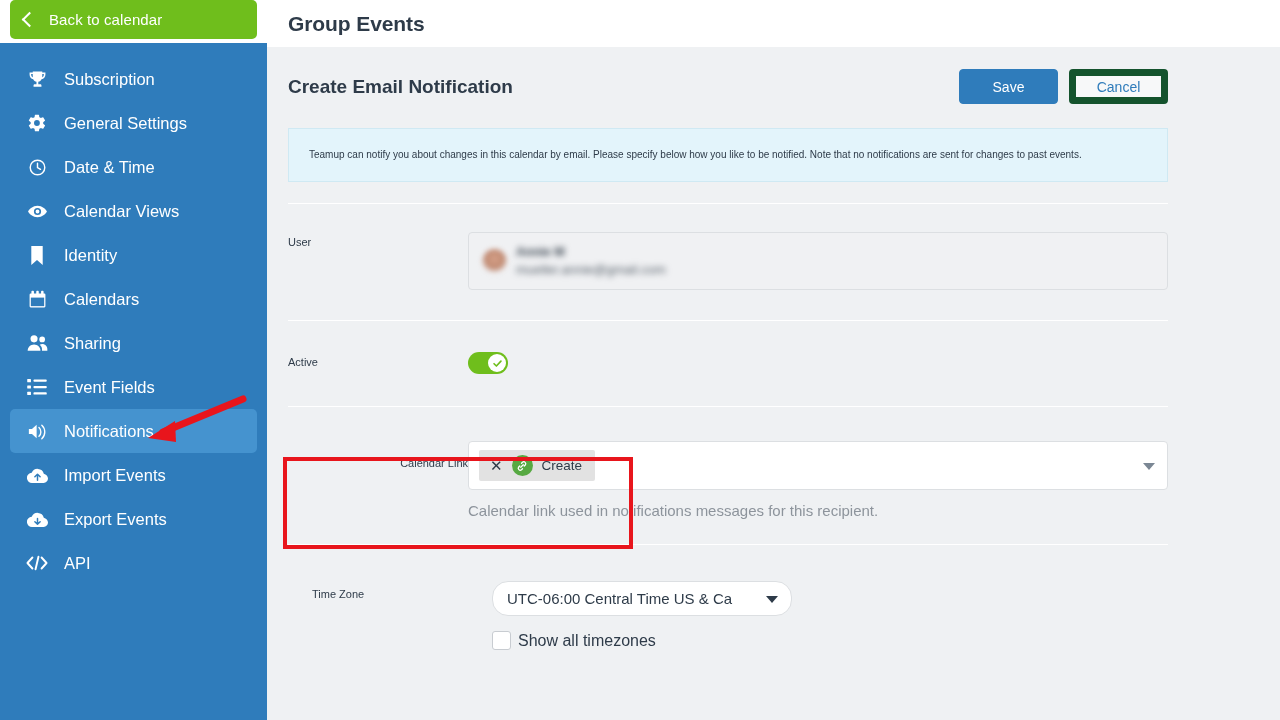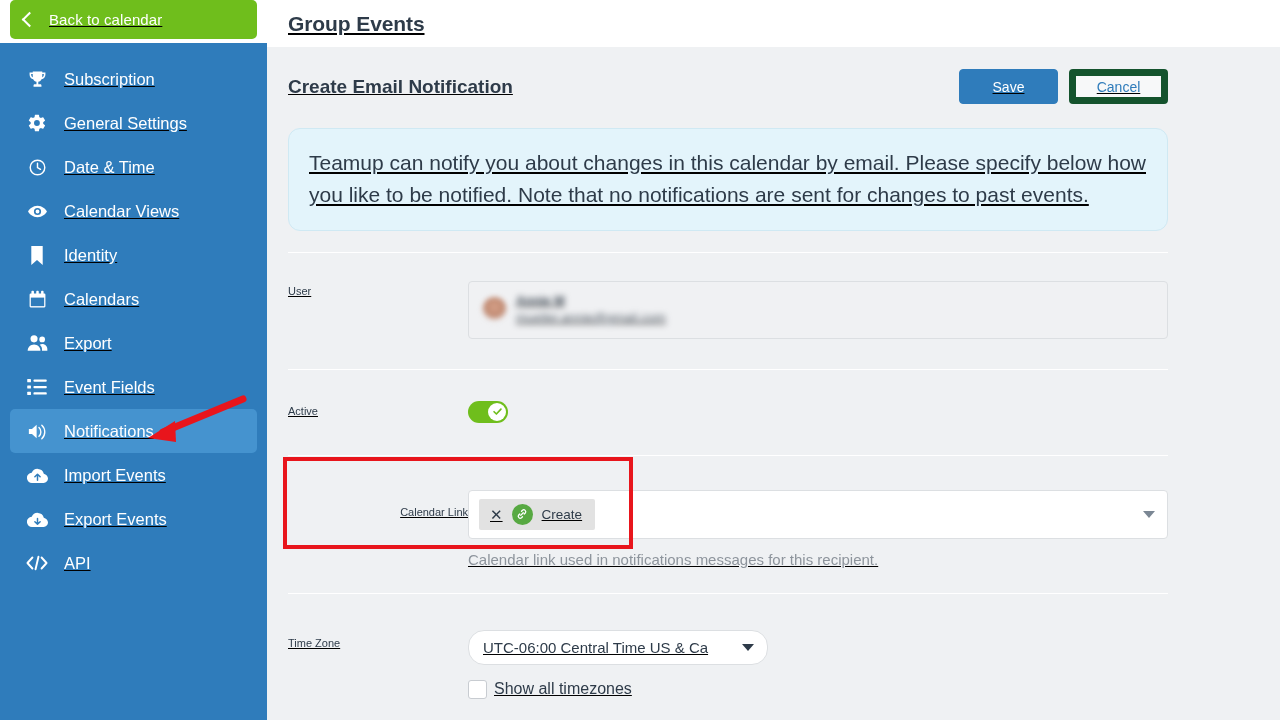--- a/index.html
+++ b/index.html
@@ -2,21 +2,21 @@
 <html><head>
 <meta charset="utf-8">
 <style>
   * { box-sizing: border-box; margin: 0; padding: 0; }
   html, body {
     width: 1280px; height: 720px;
     font-family: "Liberation Sans", sans-serif;
     background: #eff1f3;
     overflow: hidden;
   }
-  .app { position: relative; width: 1020px; height: 720px; display: flex; text-decoration: underline; }
+  .app { position: relative; width: 1020px; height: 720px; display: flex; }
 
   
   .sidebar {
     width: 267px; height: 720px;
     background: #2f7cbb;
     position: relative;
     flex: 0 0 267px;
   }
   .back-bar {
     height: 43px;
@@ -93,24 +93,24 @@
     border-radius: 4px;
     cursor: pointer;
   }
   .btn-save { background: #2f7cbb; color: #fff; border: 1px solid #2f7cbb; }
   .btn-cancel { background: #f7f8f9; color: #2f7cbb; border: 7px solid #14532d; }
 
   .info-box {
     margin: 24px 113px 0 21px;
     background: #e3f4fb;
     border: 1px solid #cfe9f3;
-    border-radius: 12px;
+    border-radius: 0;
     padding: 18px 20px 19px 20px;
     color: #2e3b49;
-    font-size: 21px;
+    font-size: 10px;
     line-height: 1.52;
   }
 
   .divider {
     height: 1px; background: #ffffff;
     margin: 21px 113px 0 21px;
   }
 
   .row {
     display: flex; align-items: flex-start;
@@ -206,21 +206,21 @@
   .red-box {
     position: absolute;
     left: 283px; top: 457px;
     width: 350px; height: 92px;
     border: 4px solid #e8151c;
     pointer-events: none;
     z-index: 30;
   }
 
   
-  .tz-row { margin-top: 36px; }
+  .tz-row { margin-top: 36px; margin-left: 24px; }
   .tz-select {
     width: 300px; height: 35px;
     background: #ffffff;
     border: 1px solid #dcdfe2;
     border-radius: 16px;
     display: flex; align-items: center;
     padding: 0 12px 0 14px;
     position: relative;
     font-size: 15px; color: #2e3b49;
     cursor: pointer;
@@ -318,21 +318,21 @@
 
       <div class="nav-item">
         <span class="nav-icon">
           <svg width="21" height="19" viewBox="0 0 24 22" fill="#fff">
               <circle cx="8" cy="5.6" r="4.1"></circle>
               <circle cx="17.4" cy="6.3" r="3.3"></circle>
               <path d="M.6 19.5c0-4 3.3-7.2 7.4-7.2s7.4 3.2 7.4 7.2z"></path>
               <path d="M14.6 12.4c1-.6 1.9-.8 2.9-.8 3.2 0 5.9 2.5 5.9 5.7v2.2h-6.2v-2.1c0-1.9-1-3.7-2.6-5z"></path>
             </svg>
         </span>
-        <span class="nav-label">Export</span>
+        <span class="nav-label">Sharing</span>
       </div>
 
       <div class="nav-item">
         <span class="nav-icon">
           <svg width="20" height="16" viewBox="0 0 22 18" fill="#fff">
               <rect x="0" y="0" width="4.2" height="3.6" rx=".6"></rect>
               <rect x="0" y="7.2" width="4.2" height="3.6" rx=".6"></rect>
               <rect x="0" y="14.4" width="4.2" height="3.6" rx=".6"></rect>
               <rect x="7" y=".6" width="15" height="2.5" rx="1"></rect>
               <rect x="7" y="7.8" width="15" height="2.5" rx="1"></rect>

